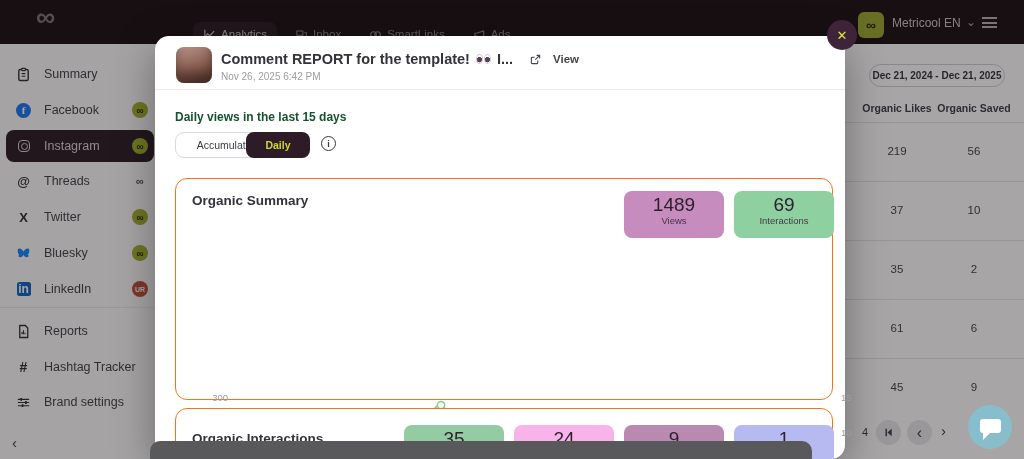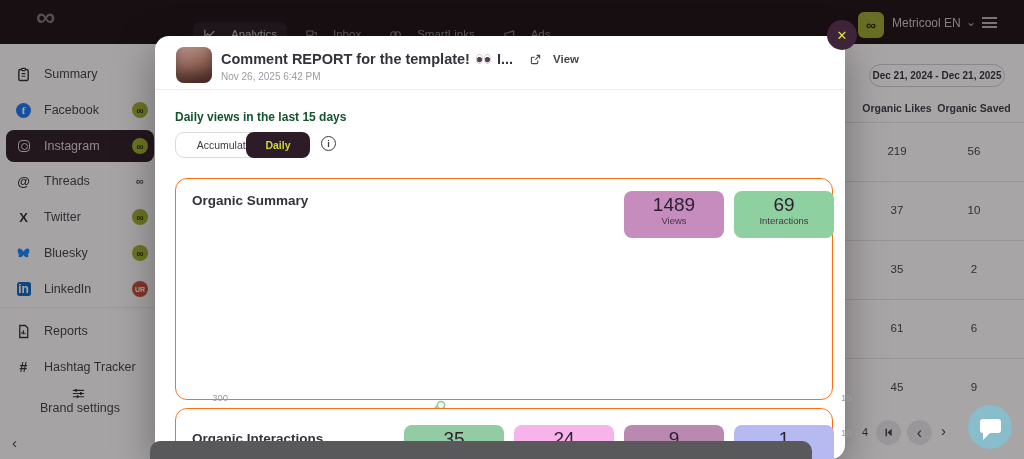--- a/index.html
+++ b/index.html
@@ -3,21 +3,21 @@
 <meta charset="utf-8">
 <style>
   html,body{margin:0;padding:0;background:#222;}
   *{box-sizing:border-box;font-family:"Liberation Sans","DejaVu Sans",sans-serif;}
   #stage{position:relative;width:1024px;height:459px;overflow:hidden;background:#fff;}
 
   
   #navbar{position:absolute;left:0;top:0;width:1024px;height:44px;background:#190d13;z-index:1;}
   #nav-logo{position:absolute;left:36px;top:2px;font-size:27px;font-weight:700;color:#7a7378;}
   #nav-tabs{position:absolute;left:193px;top:8px;height:28px;display:flex;gap:8px;align-items:center;}
-  .nav-tab{display:flex;align-items:center;gap:15px;padding:6px 10px;border-radius:8px;color:#8d888b;font-size:11.5px;cursor:pointer;margin-top:24px;}
+  .nav-tab{display:flex;align-items:center;gap:5px;padding:6px 10px;border-radius:8px;color:#8d888b;font-size:11.5px;cursor:pointer;margin-top:24px;}
   .nav-tab.active{background:#271b22;color:#cdc9cb;}
   .nav-tab svg{width:13px;height:13px;display:block;}
   #acct-badge{position:absolute;left:858px;top:12px;width:26px;height:26px;border-radius:6px;background:#9aa62c;color:#23280b;font-size:14px;font-weight:700;display:flex;align-items:center;justify-content:center;}
   #acct-label{position:absolute;left:892px;top:16px;color:#c9c5c7;font-size:12px;}
   #acct-chevron{position:absolute;left:966px;top:15px;color:#a8a4a6;font-size:12px;}
   #hamburger{position:absolute;left:982px;top:17px;width:15px;height:11px;border-top:2px solid #b5b1b3;border-bottom:2px solid #b5b1b3;}
   #hamburger::after{content:"";position:absolute;left:0;top:2.5px;width:15px;height:2px;background:#b5b1b3;}
 
   
   #sidebar{position:absolute;left:0;top:44px;width:160px;height:415px;background:#fcfcfc;z-index:1;}
@@ -215,21 +215,21 @@
             </svg>
           </span>
           <span class="s-label">Reports</span>
         </div>
         <div class="side-item" style="top: 307px;">
           <span class="s-icon">
             <span class="hash-glyph">#</span>
           </span>
           <span class="s-label">Hashtag Tracker</span>
         </div>
-        <div class="side-item" style="top: 342px; flex-direction: column;">
+        <div class="side-item" style="top: 342px;">
           <span class="s-icon">
             <svg viewBox="0 0 16 16" stroke="currentColor" fill="none">
               <path d="M2 4.6h12M2 8h12M2 11.4h12" stroke-width="1.2"></path>
               <path d="M5.5 3.1v3M10.5 6.5v3M7 9.9v3" stroke-width="1.8"></path>
             </svg>
           </span>
           <span class="s-label">Brand settings</span>
         </div>
       </div>
     <div id="side-collapse">‹</div>

